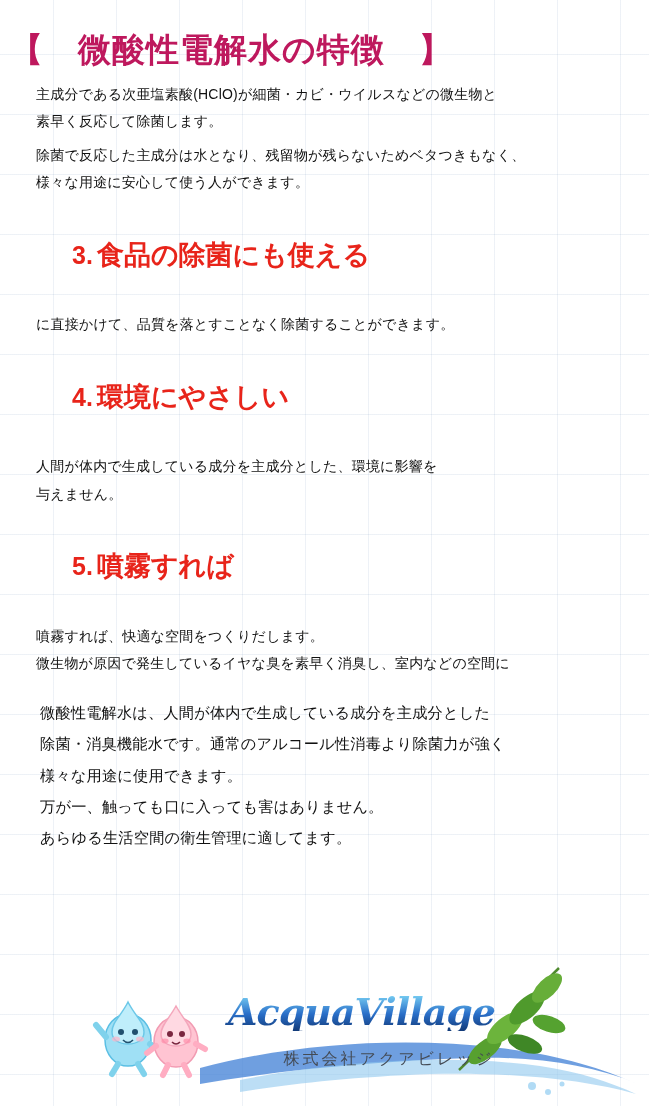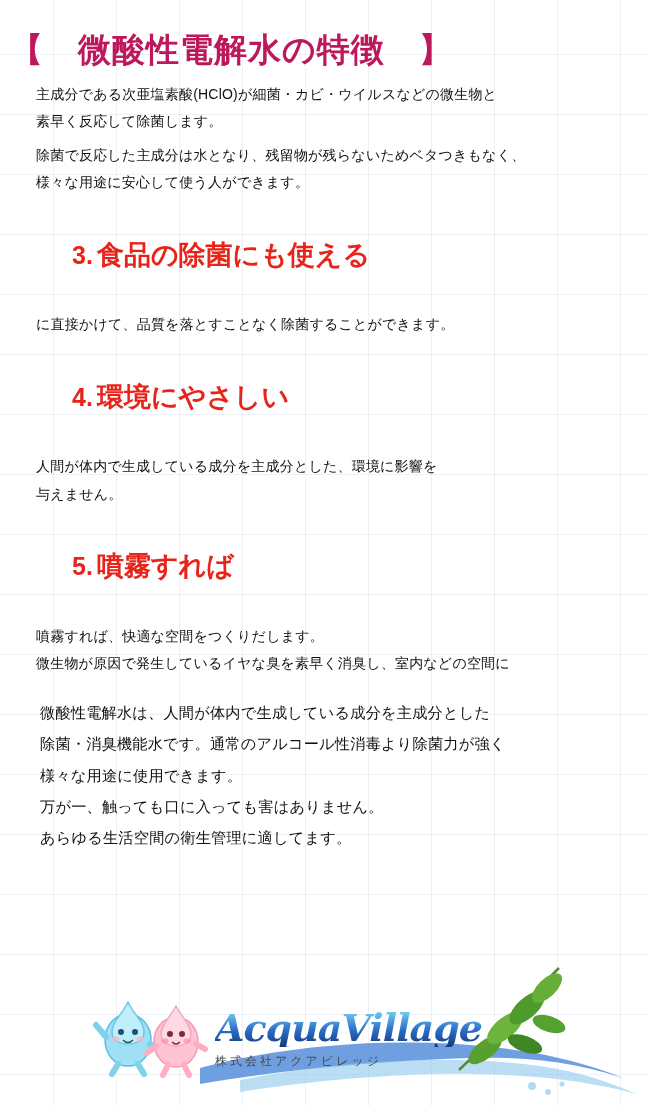--- a/index.html
+++ b/index.html
@@ -88,39 +88,39 @@
     left: 88px;
     bottom: 18px;
     width: 130px;
     height: 100px;
   }
   .brand {
     position: absolute;
     left: 215px;
     bottom: 30px;
     width: 280px;
-    text-align: left;
+    text-align: right;
   }
   .brand-name {
     font-family: "DejaVu Serif", serif;
     font-style: italic;
     font-weight: bold;
     font-size: 38px;
     line-height: 1;
     background: linear-gradient(180deg, #7fd8f7 0%, #2a6fc9 55%, #123a78 100%);
     -webkit-background-clip: text;
     background-clip: text;
     color: transparent;
     letter-spacing: -1px;
   }
   .brand-sub {
-    font-size: 12px;
+    font-size: 16px;
     color: #444b55;
     letter-spacing: 3px;
-    margin-top: 6px;
+    margin-top: 18px;
   }
   .swoosh {
     position: absolute;
     left: 200px;
     bottom: 4px;
     width: 440px;
     height: 90px;
     pointer-events: none;
   }
   .leaves {

